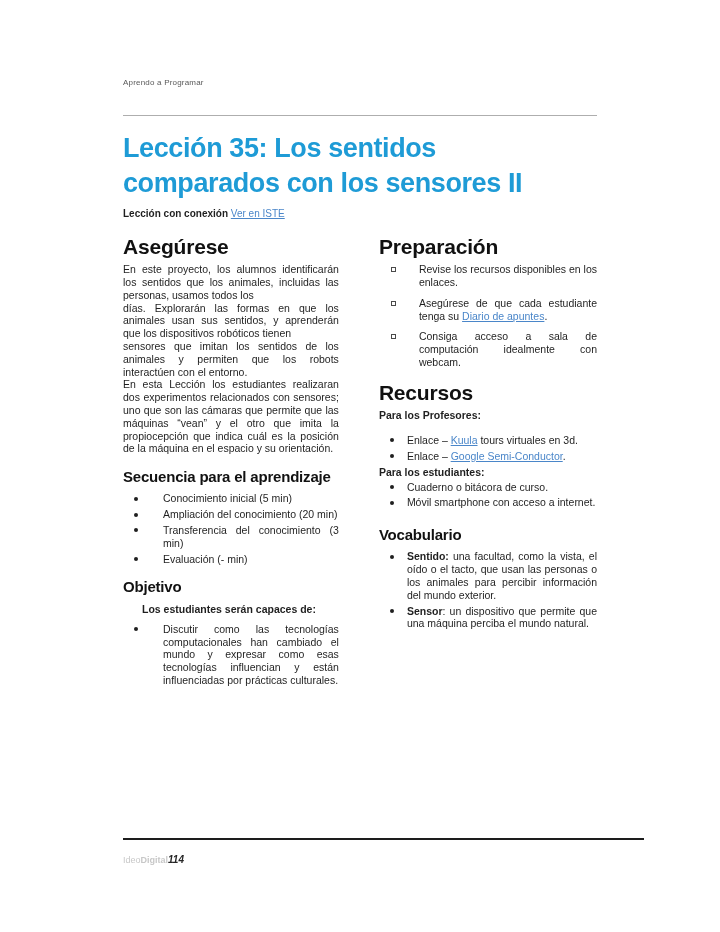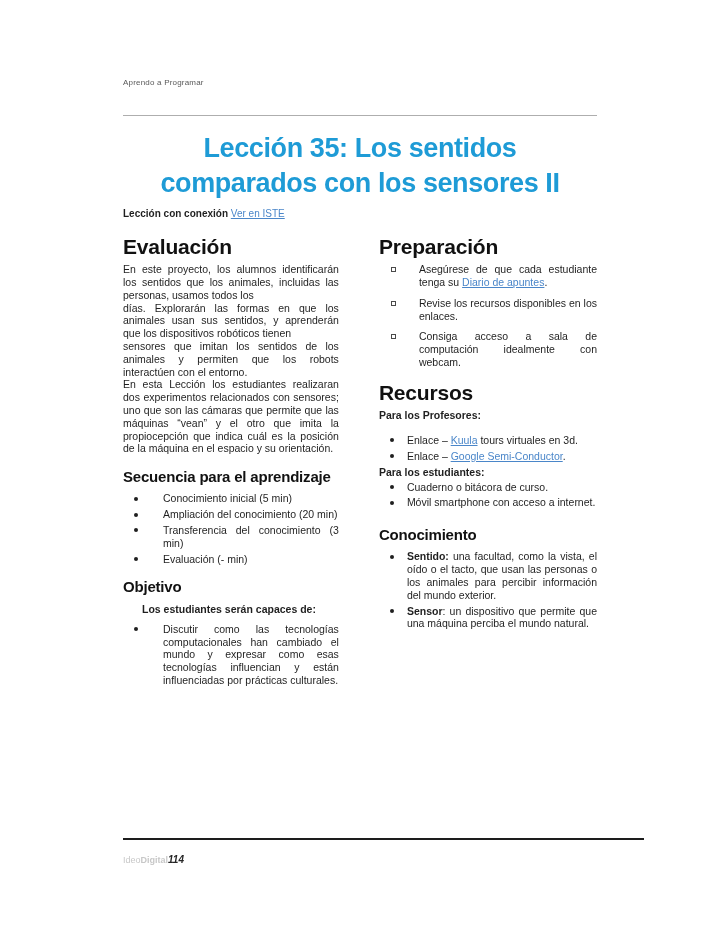--- a/index.html
+++ b/index.html
@@ -7,21 +7,21 @@
   body { font-family:"Liberation Sans", sans-serif; }
   .page {
     position:relative; width:568px; height:932px; margin:16px auto;
     background:#ffffff; color:#1f1f1f; overflow:hidden;border-radius:12px;
   }
   .content { padding:62px 47px 0 47px; }
   .brand-top { font-size:8px; color:#595959; letter-spacing:0.2px; }
   .top-rule { height:1px; background:#aeaeae; margin-top:28px; }
   .lesson-title {
     margin-top:15px; font-size:27px; font-weight:bold; line-height:1.3;
-    color:#1E9BD6; letter-spacing:-0.4px; max-width:626px;text-align:center;
+    color:#1E9BD6; letter-spacing:-0.4px; max-width:626px;
   }
   .subtitle { margin-top:7px; font-size:10px; }
   .subtitle .lbl { font-weight:bold; color:#1f1f1f; }
   a.doc-link { color:#4A86C9; text-decoration:underline; cursor:pointer; }
   .columns { display:flex; gap:40px; margin-top:16px; }
   .col-left { width:288px; }
   .col-right { width:291px; }
   h2.big {
     font-size:21px; font-weight:bold; color:#111; letter-spacing:-0.2px;
     margin:0 0 5px 0; line-height:1.1;
@@ -72,21 +72,21 @@
 
     <div class="subtitle">
       <span class="lbl">Lección con conexión</span>
       <span> </span>
       <a class="doc-link">Ver en ISTE</a>
     </div>
 
     <div class="columns">
 
       <div class="col-left">
-        <h2 class="big">Evaluación</h2>
+        <h2 class="big">Asegúrese</h2>
         <p class="body">En este proyecto, los alumnos identificarán los sentidos que los animales, incluidas las personas, usamos todos los</p>
         <p class="body">días. Explorarán las formas en que los animales usan sus sentidos, y aprenderán que los dispositivos robóticos tienen</p>
         <p class="body">sensores que imitan los sentidos de los animales y permiten que los robots interactúen con el entorno.</p>
         <p class="body">En esta Lección los estudiantes realizaran dos experimentos relacionados con sensores; uno que son las cámaras que permite que las máquinas “vean” y el otro que imita la propiocepción que indica cuál es la posición de la máquina en el espacio y su orientación.</p>
 
         <h3 class="med">Secuencia para el aprendizaje</h3>
         <div class="li">
           <span class="marker"><span class="dot"></span></span>
           <span class="txt">Conocimiento inicial (5 min)</span>
         </div>
@@ -109,25 +109,25 @@
           <span class="marker"><span class="dot"></span></span>
           <span class="txt">Discutir como las tecnologías computacionales han cambiado el mundo y expresar como esas tecnologías influencian y están influenciadas por prácticas culturales.</span>
         </div>
       </div>
 
       <div class="col-right">
         <h2 class="big">Preparación</h2>
         <div class="prep">
           <div class="li">
             <span class="marker"><span class="box"></span></span>
-            <span class="txt"><span>Asegúrese de que cada estudiante tenga su </span><a class="doc-link">Diario de apuntes</a><span>.</span></span>
+            <span class="txt">Revise los recursos disponibles en los enlaces.</span>
           </div>
           <div class="li">
             <span class="marker"><span class="box"></span></span>
-            <span class="txt">Revise los recursos disponibles en los enlaces.</span>
+            <span class="txt"><span>Asegúrese de que cada estudiante tenga su </span><a class="doc-link">Diario de apuntes</a><span>.</span></span>
           </div>
           <div class="li">
             <span class="marker"><span class="box"></span></span>
             <span class="txt">Consiga acceso a sala de computación idealmente con webcam.</span>
           </div>
         </div>
 
         <h2 class="big" style="margin-top:12px;">Recursos</h2>
         <div class="rec-sub">Para los Profesores:</div>
         <div class="rec-gap"></div>
@@ -142,21 +142,21 @@
         <div class="rec-sub">Para los estudiantes:</div>
         <div class="li">
           <span class="marker-sm"><span class="dot"></span></span>
           <span class="txt">Cuaderno o bitácora de curso.</span>
         </div>
         <div class="li">
           <span class="marker-sm"><span class="dot"></span></span>
           <span class="txt">Móvil smartphone con acceso a internet.</span>
         </div>
 
-        <h3 class="med" style="margin-top:17px;">Conocimiento</h3>
+        <h3 class="med" style="margin-top:17px;">Vocabulario</h3>
         <div class="li">
           <span class="marker-sm"><span class="dot"></span></span>
           <span class="txt"><span class="term">Sentido:</span><span> una facultad, como la vista, el oído o el tacto, que usan las personas o los animales para percibir información del mundo exterior.</span></span>
         </div>
         <div class="li">
           <span class="marker-sm"><span class="dot"></span></span>
           <span class="txt"><span class="term">Sensor</span><span>: un dispositivo que permite que una máquina perciba el mundo natural.</span></span>
         </div>
       </div>
 

